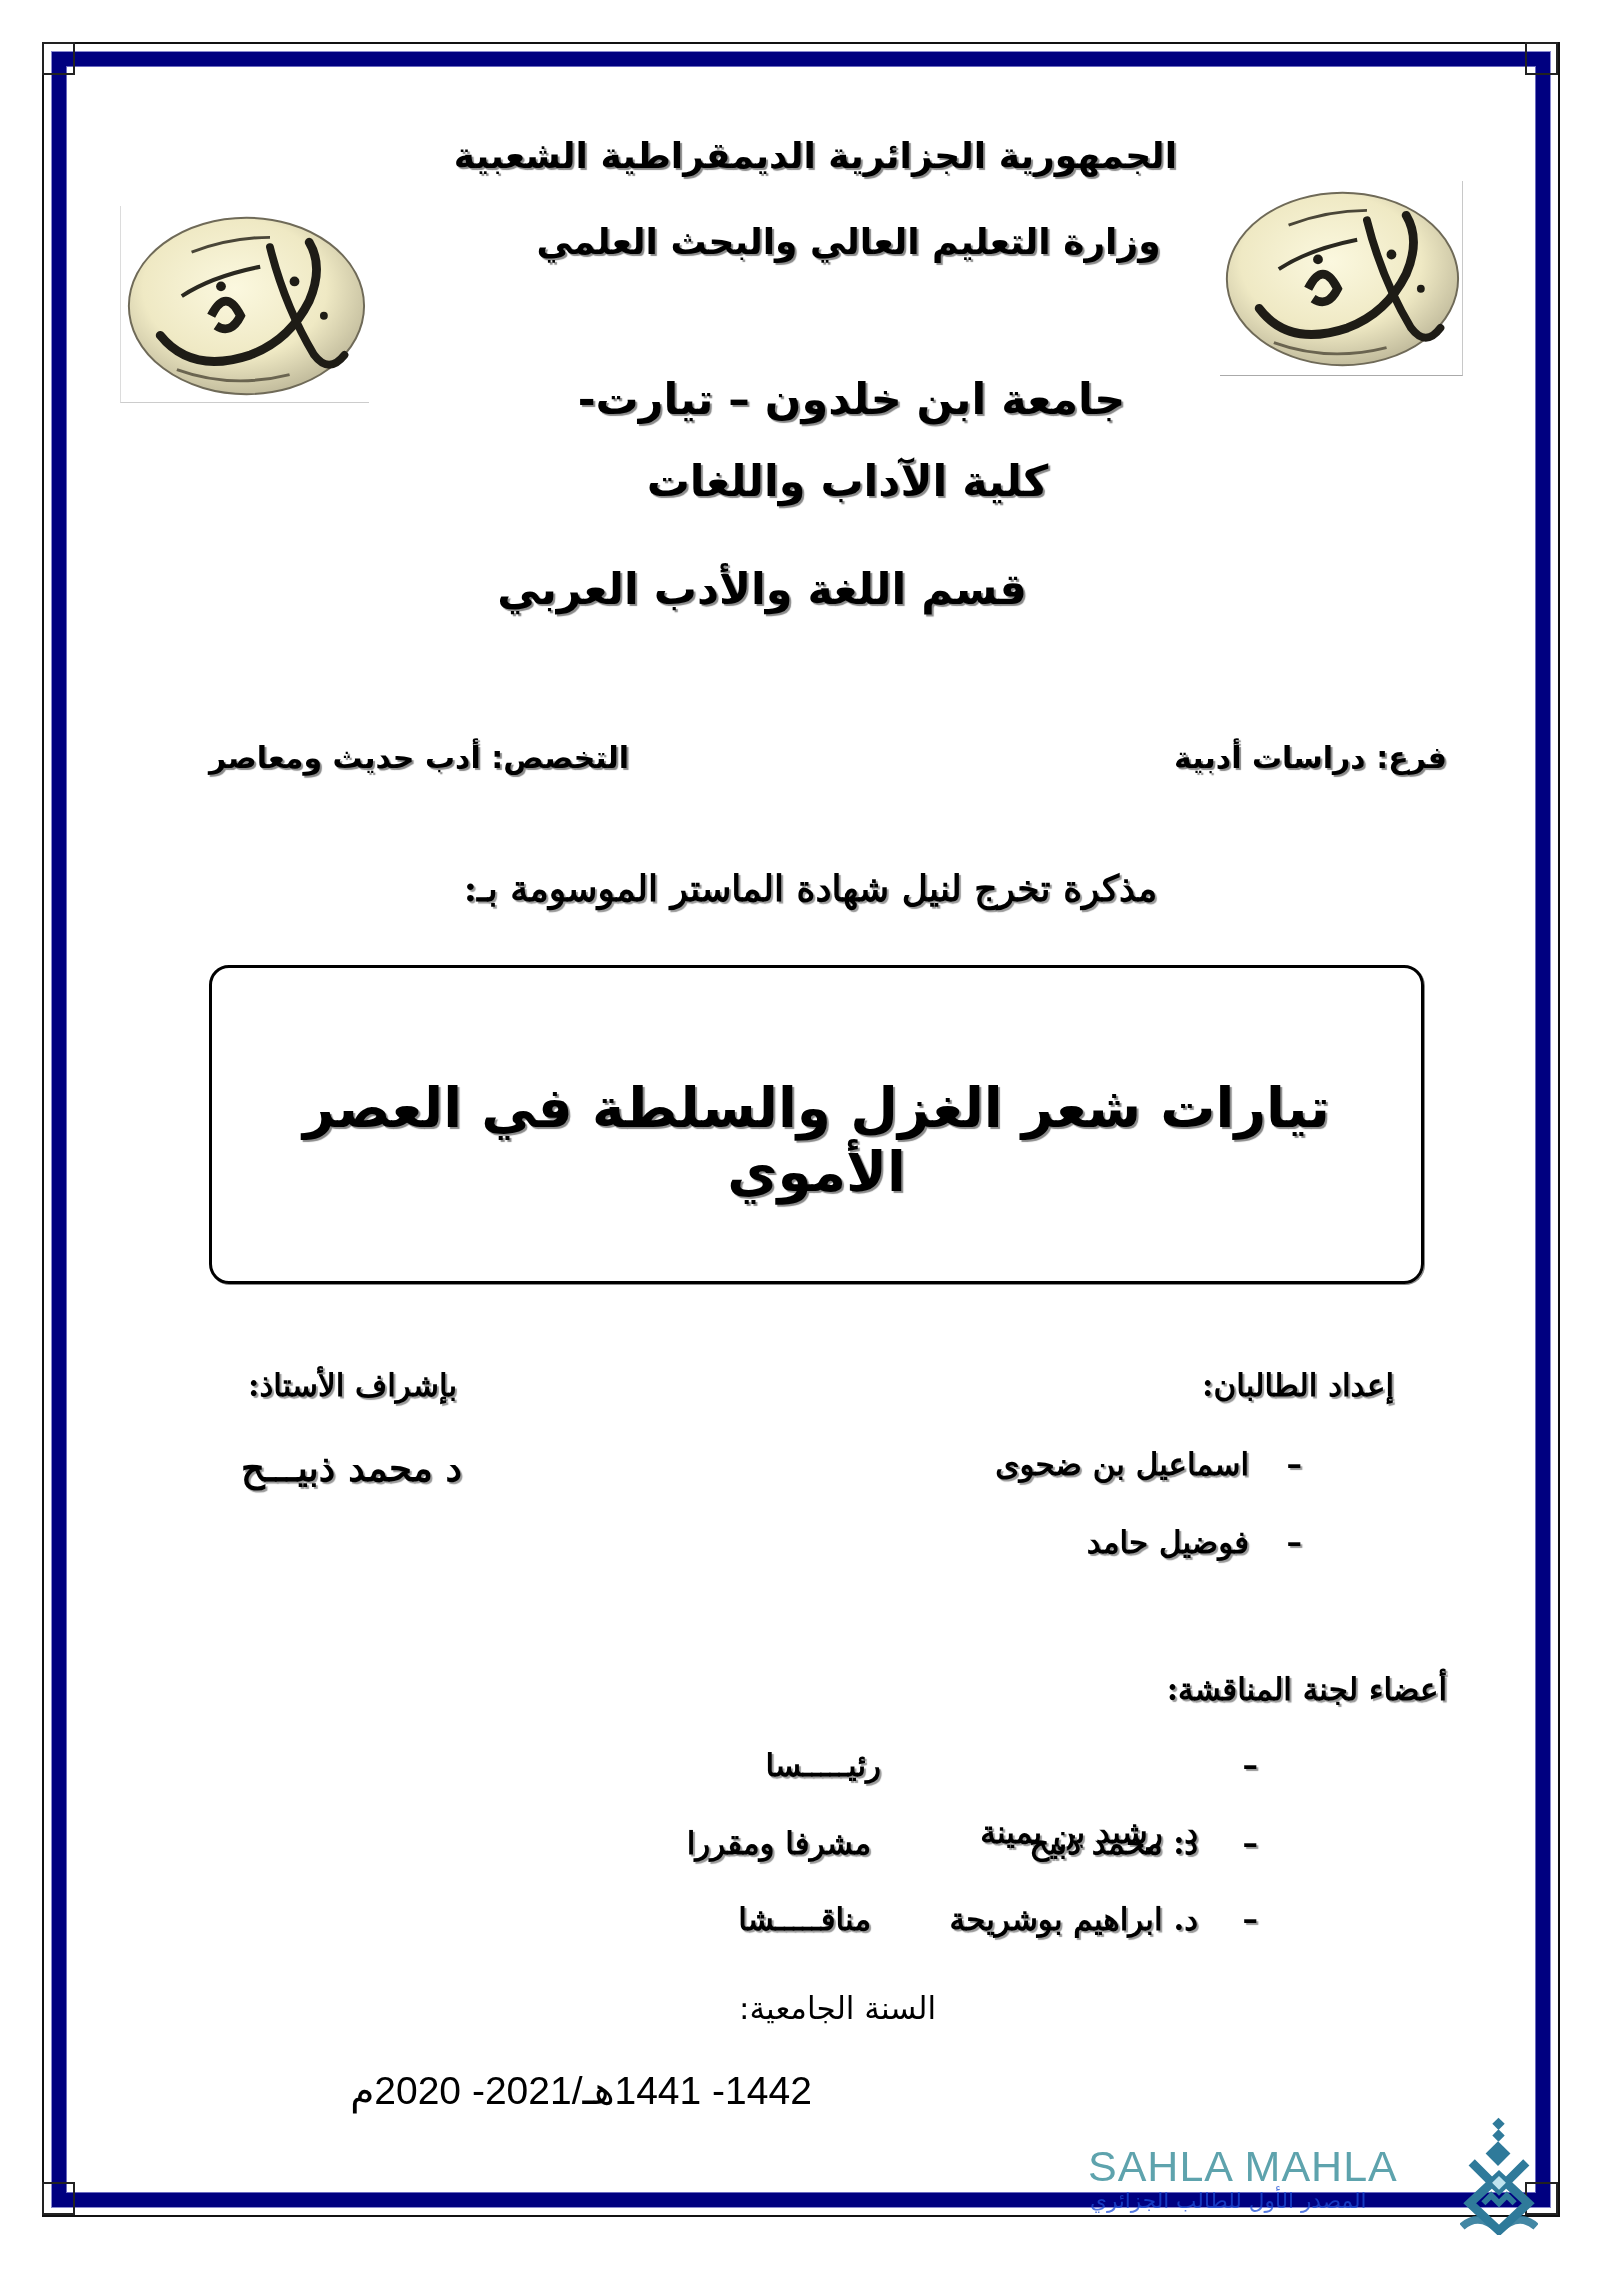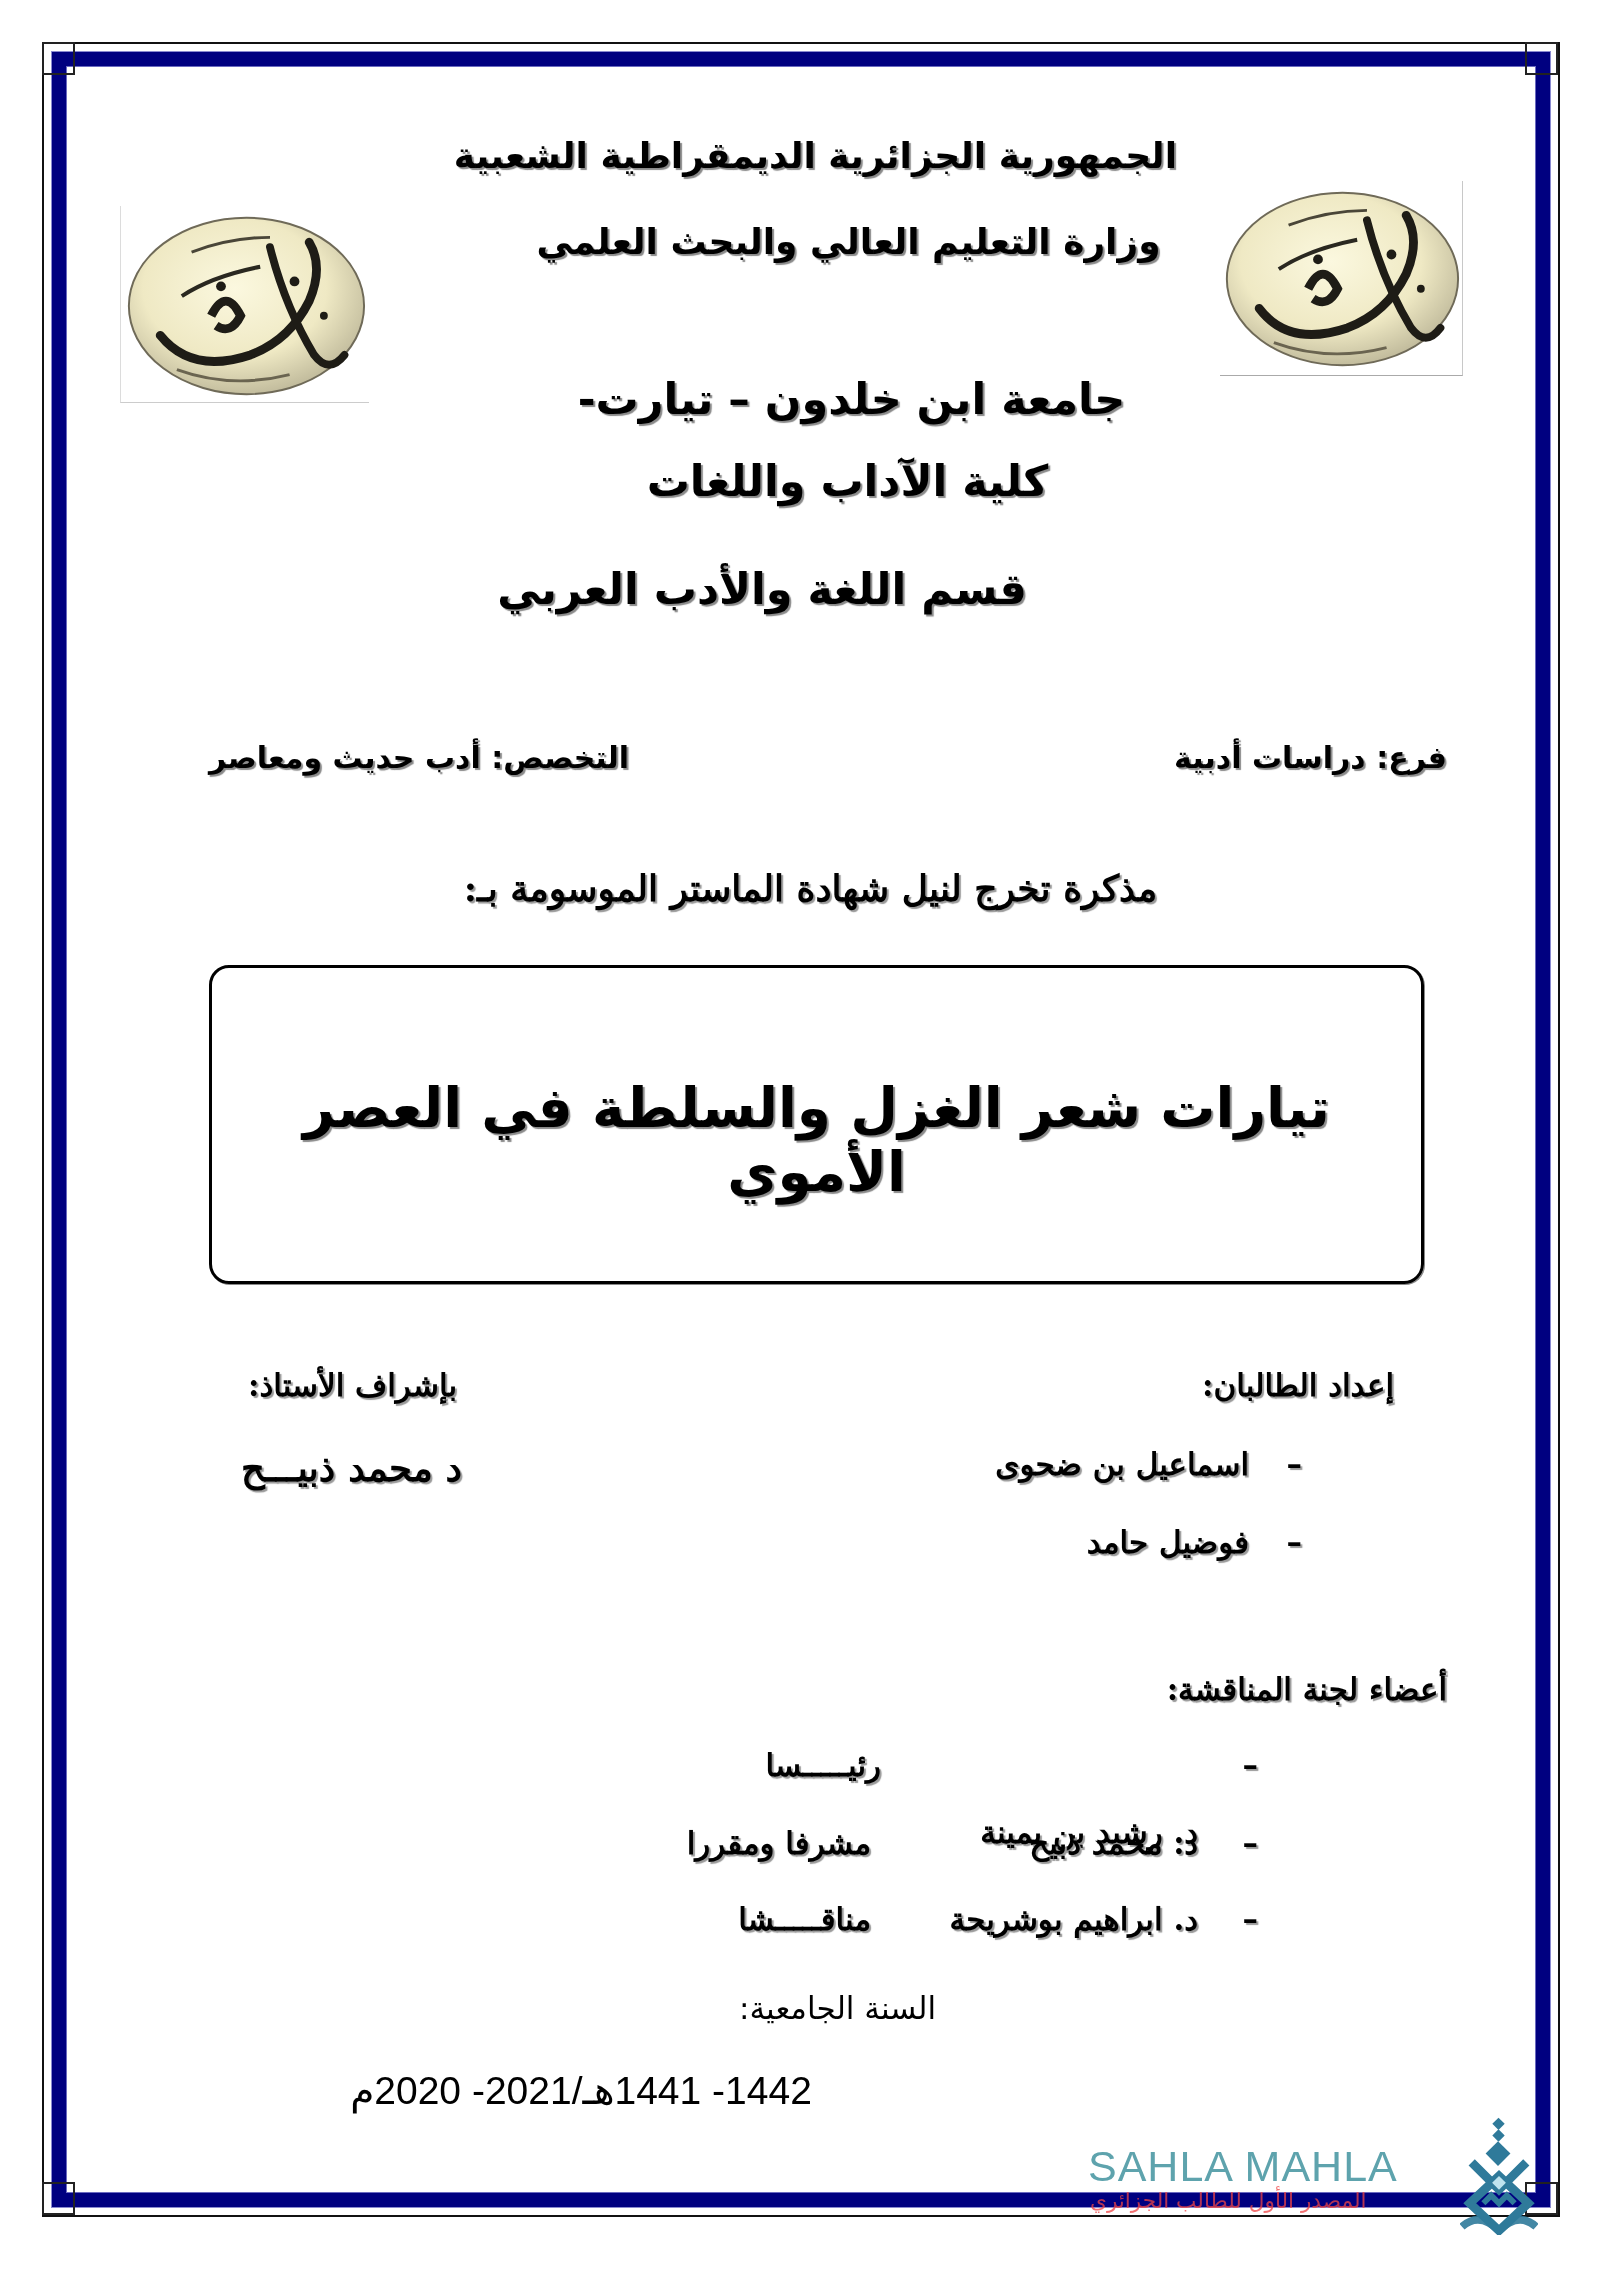--- a/index.html
+++ b/index.html
@@ -96,21 +96,21 @@
       color: #5ea3ad;
       letter-spacing: 1px;
       white-space: nowrap;
     }
     .watermark-tag {
       position: absolute;
       left: 1090px; top: 2188px;
       direction: rtl;
       font-family: "DejaVu Sans", sans-serif;
       font-size: 21.6px;
-      color: #ef4444;
+      color: #1d4ed8;
       opacity: 0.75;
       white-space: nowrap;
       letter-spacing: 2.9px;
     }
     .watermark-logo {
       position: absolute;
       left: 1460px; top: 2117px;
       width: 78px; height: 118px;
     }
   </style>

